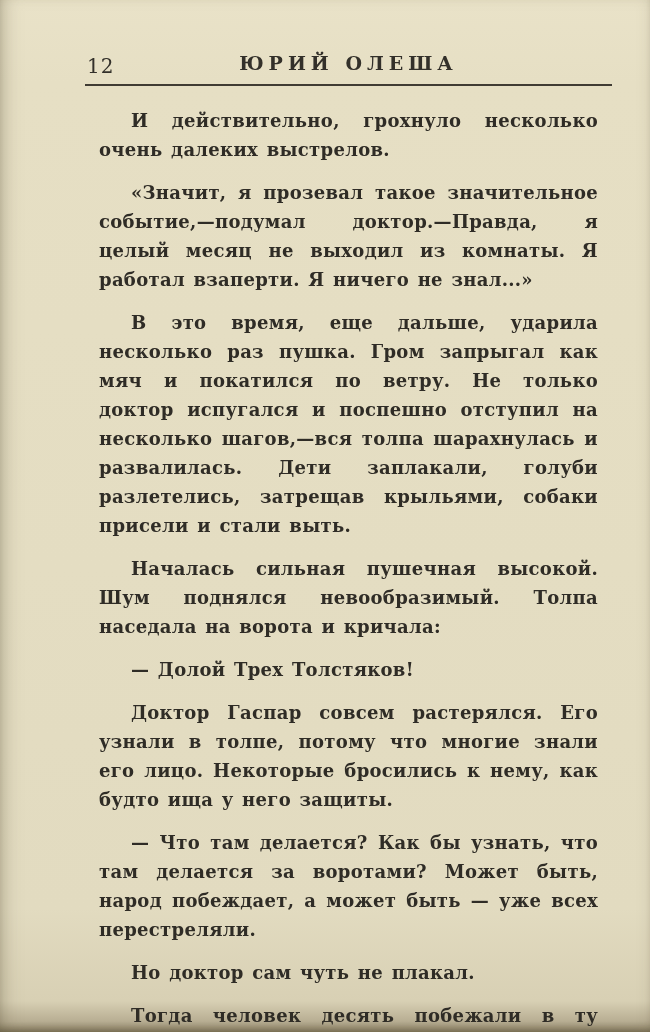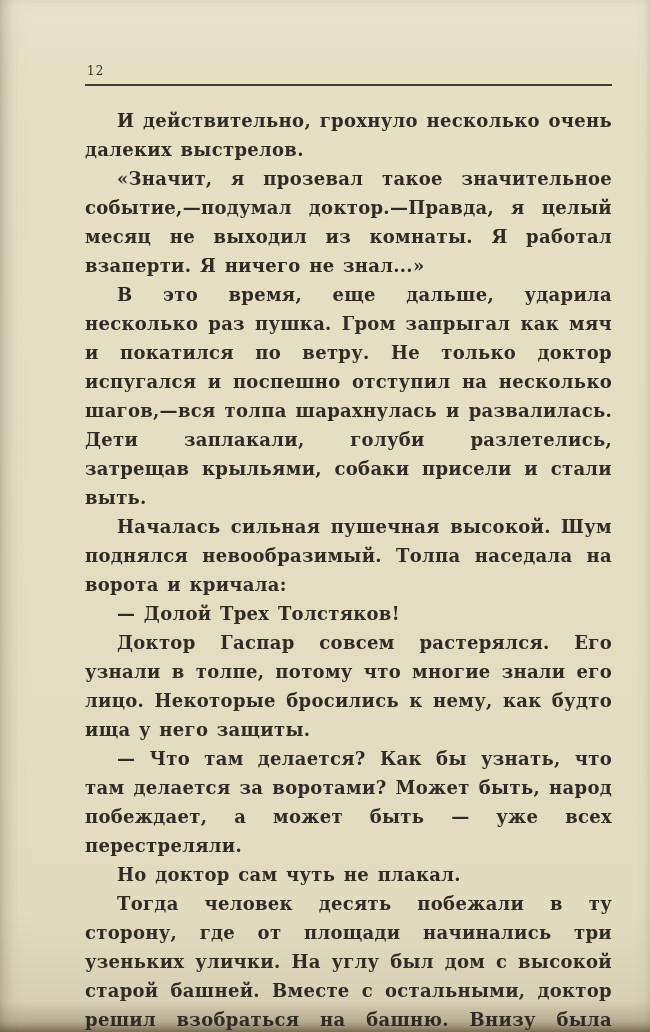--- a/index.html
+++ b/index.html
@@ -36,21 +36,21 @@
     position: relative;
     padding-top: 52px;
     margin: 0 38px 0 85px;
     height: 26px;
     box-sizing: content-box;
   }
   .page-number {
     position: absolute;
     left: 2px;
     bottom: 0;
-    font-size: 12px;
+    font-size: 20px;
     letter-spacing: 1px;
   }
   .running-title {
     display: block;
     text-align: center;
     font-size: 19px;
     font-weight: 600;
     letter-spacing: 5px;
   }
   .head-rule {
@@ -62,31 +62,32 @@
     margin: 20px 38px 0 85px;
     font-size: 18px;
     font-weight: 600;
     line-height: 29px;
     text-align: justify;
     letter-spacing: 0.3px;
     word-spacing: 2px;
     color: #2f2c26;
   }
   .text-block p {
-    margin: 0;
+    margin: 14px;
     text-indent: 32px;
   }
 </style>
 </head>
 <body>
 
 <div class="scan">
 
   <div class="page-head">
     <span class="page-number">12</span>
+    <span class="running-title">ЮРИЙ ОЛЕША</span>
   </div>
 
   <div class="head-rule"></div>
 
   <div class="text-block">
     <p>И действительно, грохнуло несколько очень далеких выстрелов.</p>
     <p>«Значит, я прозевал такое значительное событие,—подумал доктор.—Правда, я целый месяц не выходил из комнаты. Я работал взаперти. Я ничего не знал...»</p>
     <p>В это время, еще дальше, ударила несколько раз пушка. Гром запрыгал как мяч и покатился по ветру. Не только доктор испугался и поспешно отступил на несколько шагов,—вся толпа шарахнулась и развалилась. Дети заплакали, голуби разлетелись, затрещав крыльями, собаки присели и стали выть.</p>
     <p>Началась сильная пушечная высокой. Шум поднялся невообразимый. Толпа наседала на ворота и кричала:</p>
     <p>— Долой Трех Толстяков!</p>

